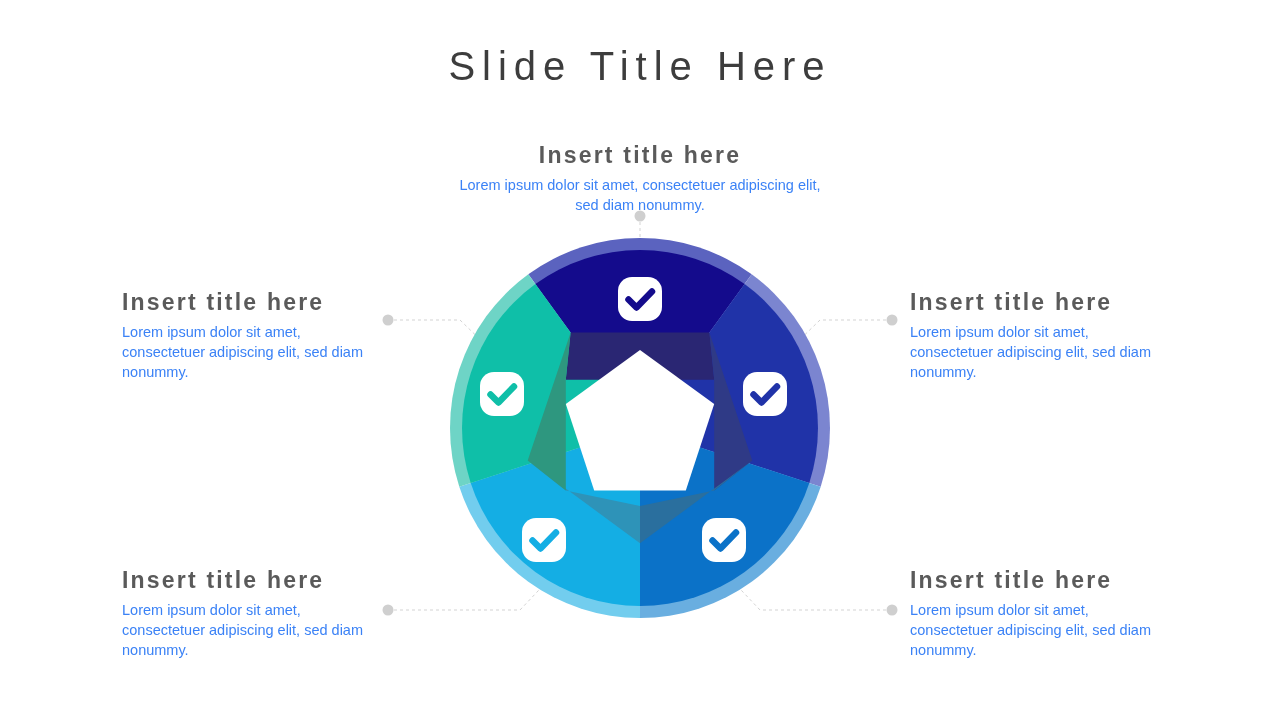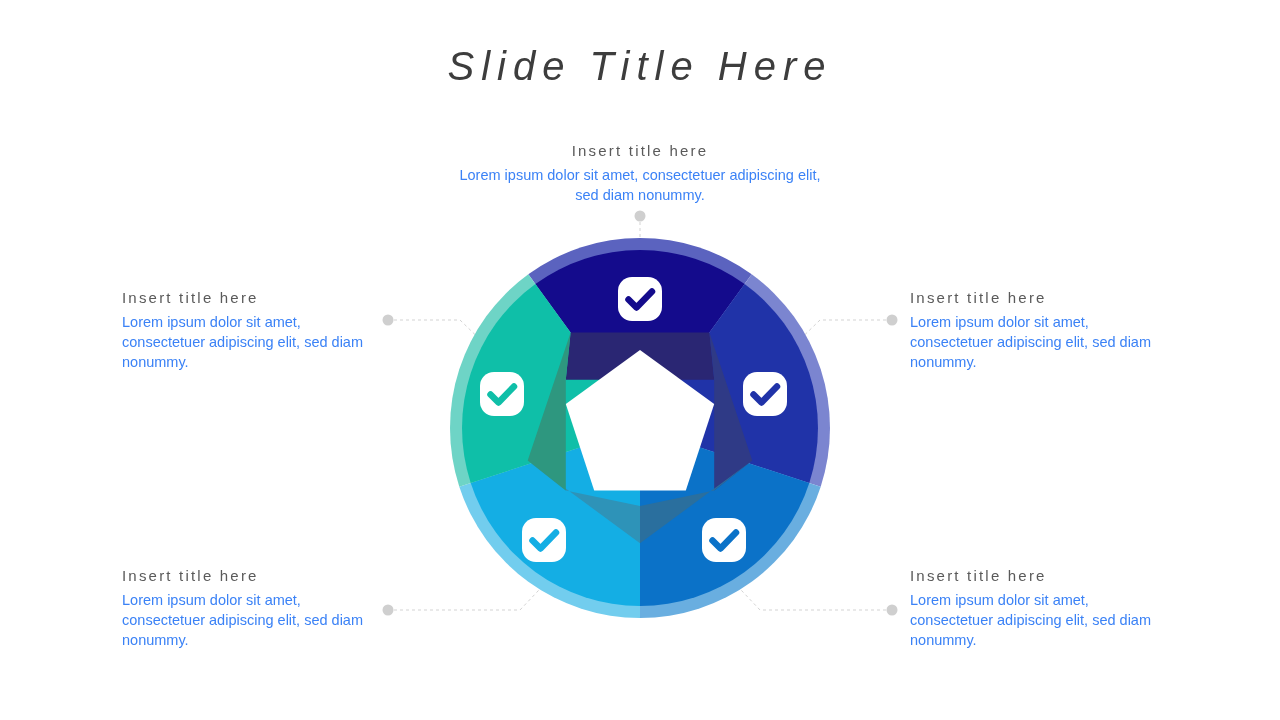--- a/index.html
+++ b/index.html
@@ -27,30 +27,29 @@
     position: absolute;
     top: 44px;
     left: 0;
     width: 1280px;
     text-align: center;
     font-size: 40px;
     font-weight: 400;
     letter-spacing: 7px;
     color: #3d3d3d;
     white-space: nowrap;
-    font-style: italic;
   }
 
   
   .txt-block {
     position: absolute;
   }
   .txt-title {
-    font-size: 15px;
-    font-weight: 400;
+    font-size: 23px;
+    font-weight: 700;
     letter-spacing: 2.2px;
     color: #5a5a5a;
     margin: 0 0 6px 0;
     white-space: nowrap;
   }
   .txt-body {
     font-size: 14.5px;
     line-height: 1.38;
     color: #3b82f6;
     margin: 0;

